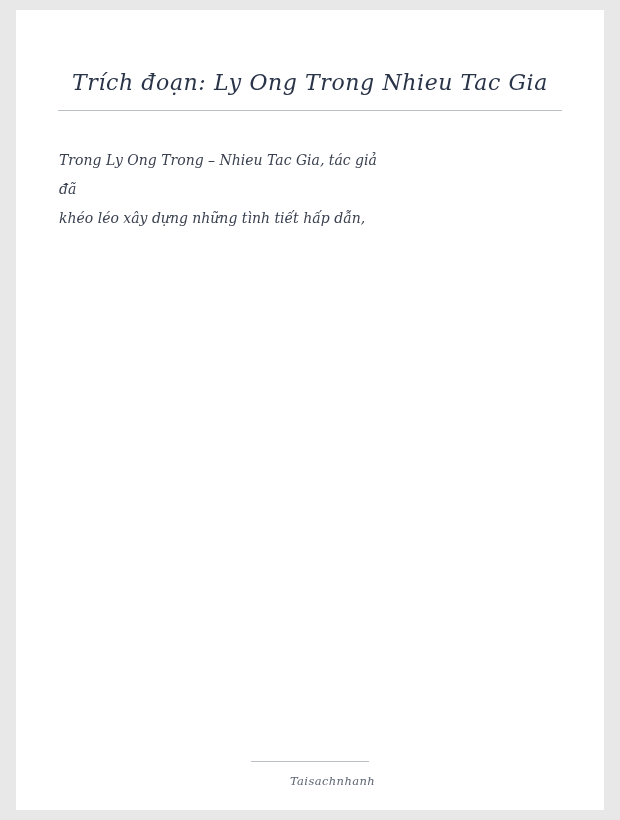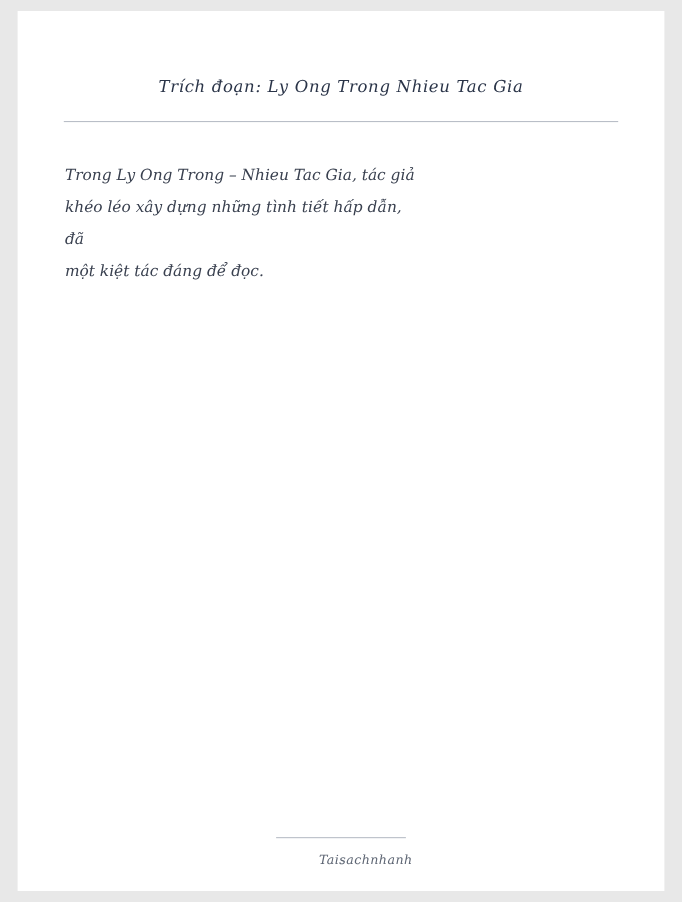--- a/index.html
+++ b/index.html
@@ -23,21 +23,21 @@
     box-sizing: border-box;
   }
   .title {
     position: absolute;
     left: 0;
     top: 60px;
     width: 588px;
     text-align: center;
     font-family: "DejaVu Serif", serif;
     font-style: italic;
-    font-size: 15px;
+    font-size: 22px;
     letter-spacing: 0.6px;
     color: #2a3448;
     white-space: nowrap;
   }
   .title-rule {
     position: absolute;
     left: 42px;
     top: 100px;
     width: 504px;
     height: 1px;
@@ -84,23 +84,22 @@
 <body>
 
 <div class="page">
 
   <div class="title">Trích đoạn: Ly Ong Trong Nhieu Tac Gia</div>
 
   <div class="title-rule"></div>
 
   <div class="body-text">
     <span class="line">Trong Ly Ong Trong – Nhieu Tac Gia, tác giả</span>
+    <span class="line">đã</span>
     <span class="line">khéo léo xây dựng những tình tiết hấp dẫn,</span>
-    <span class="line">đã</span>
-    <span class="line">một kiệt tác đáng để đọc.</span>
   </div>
 
   <div class="footer">
     <div class="footer-rule"></div>
     <div class="footer-text">Taisachnhanh</div>
   </div>
 
 </div>
 
 </body></html>

